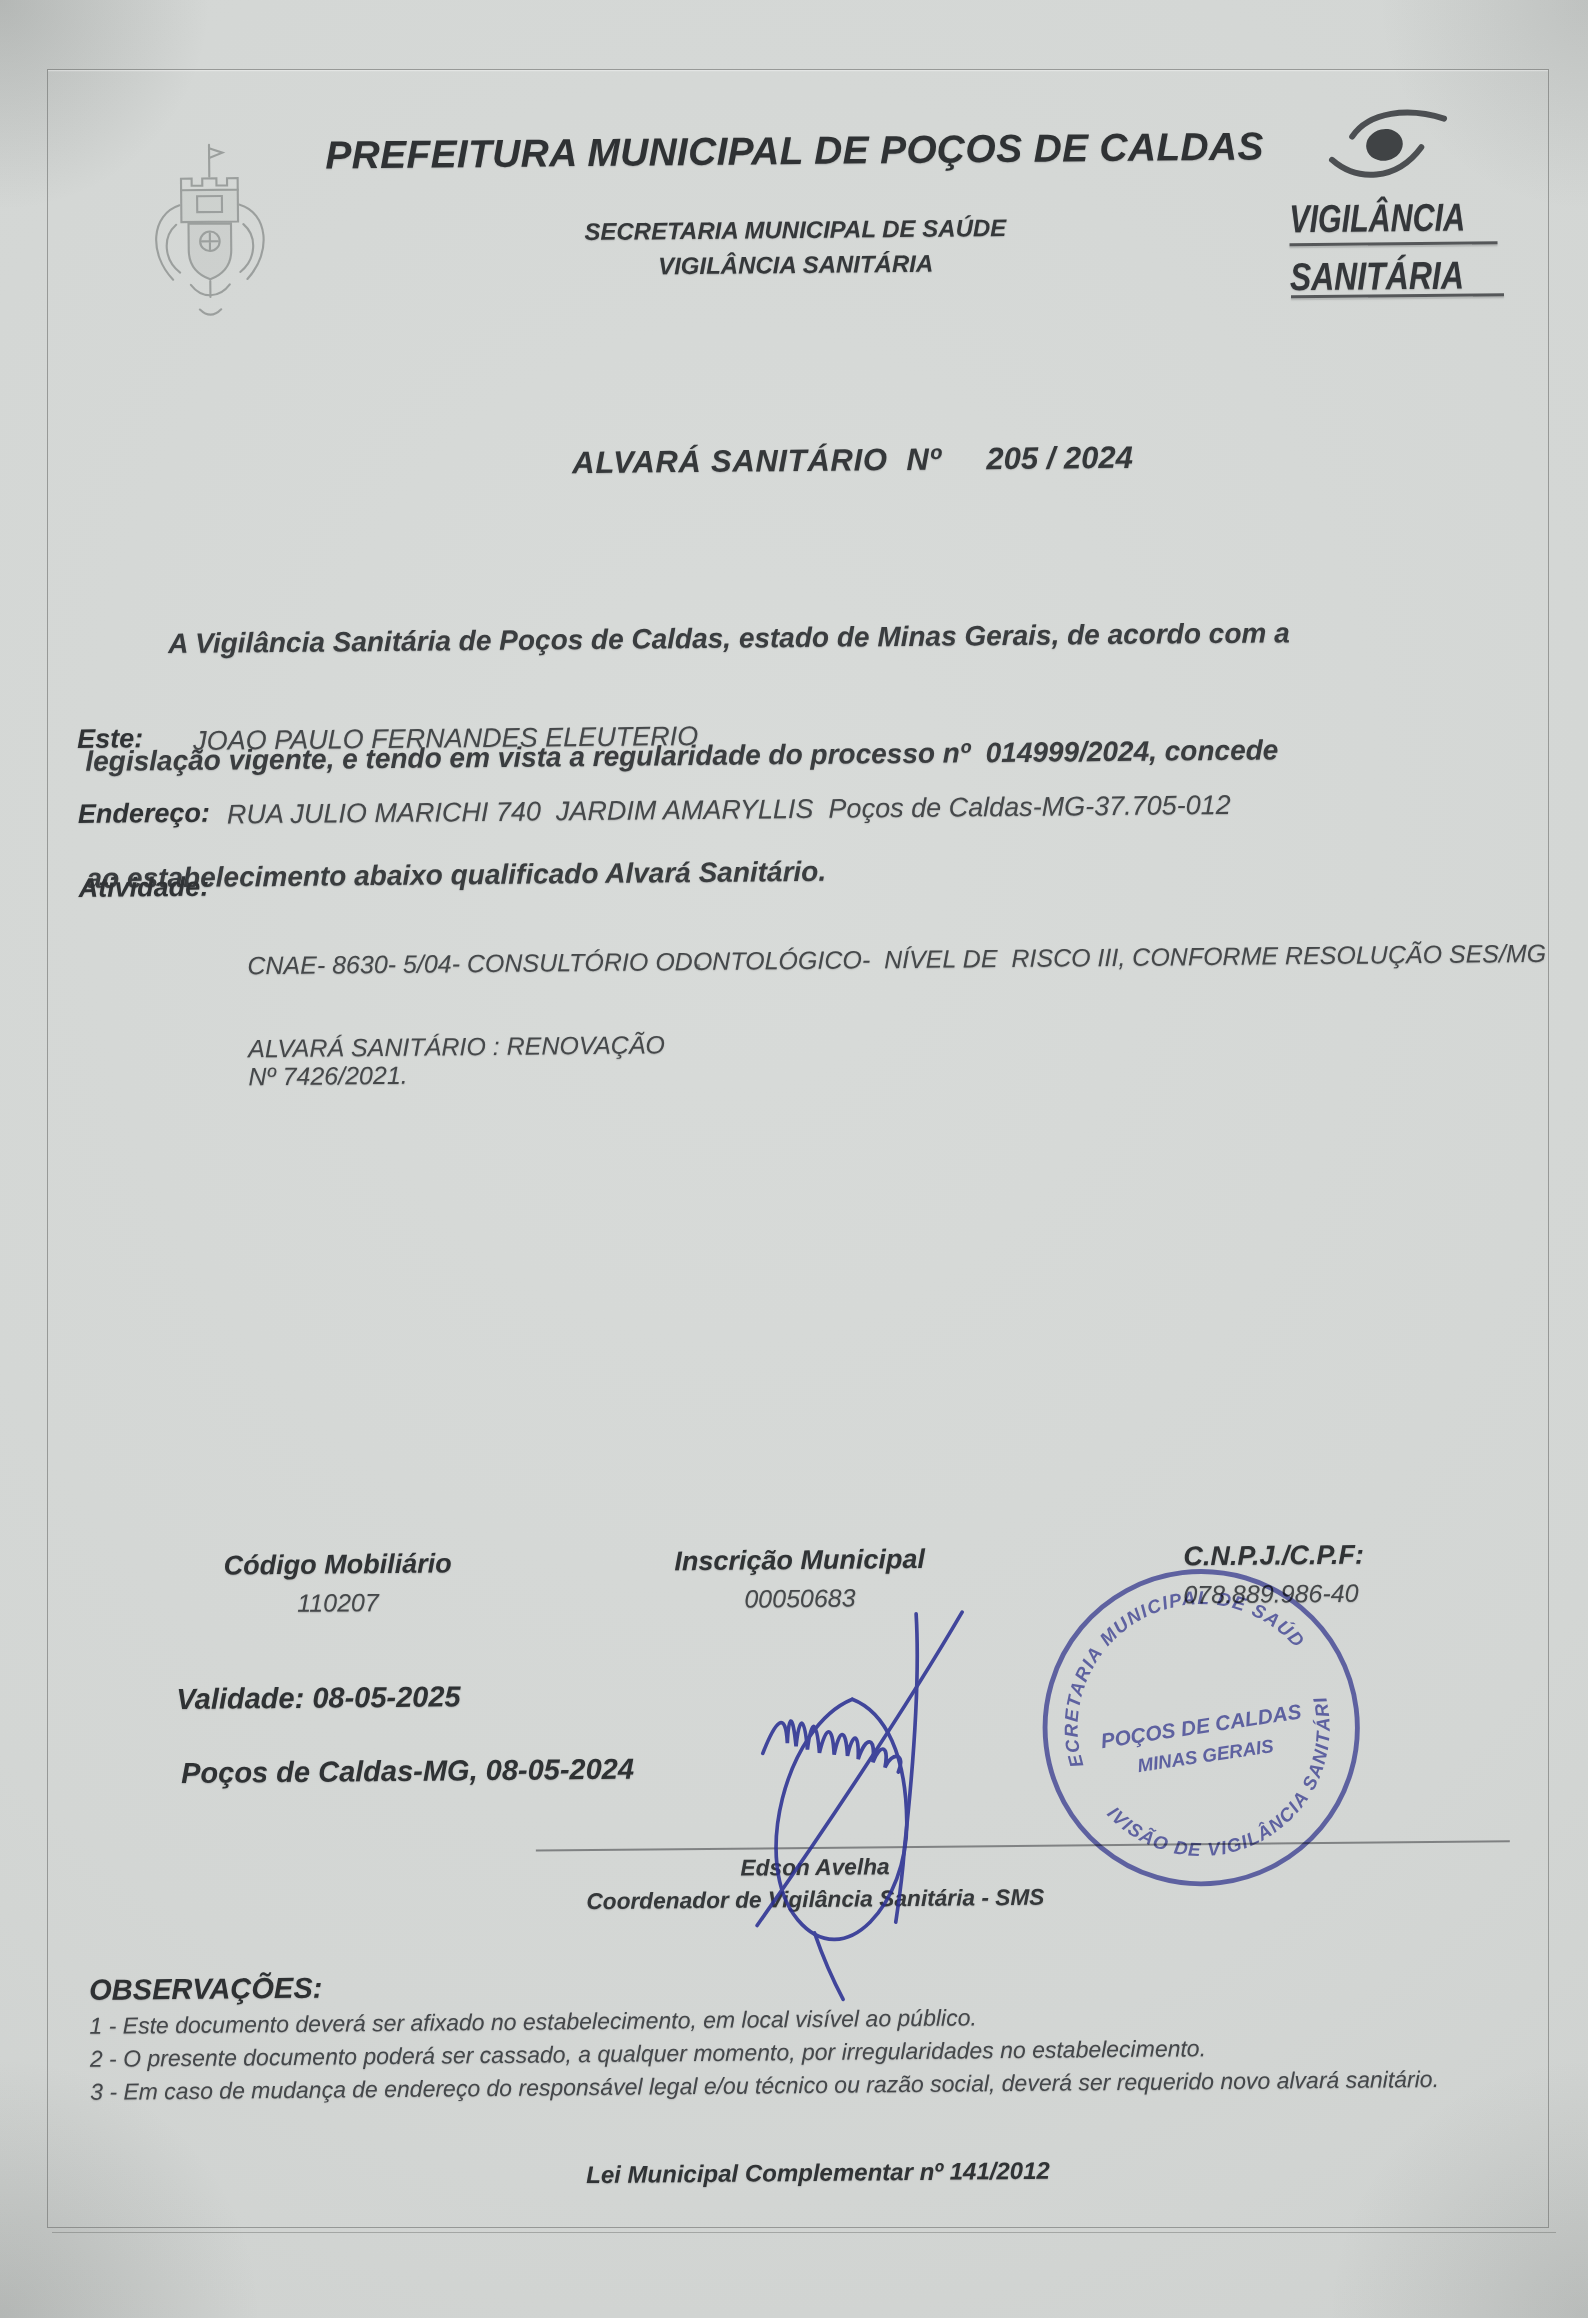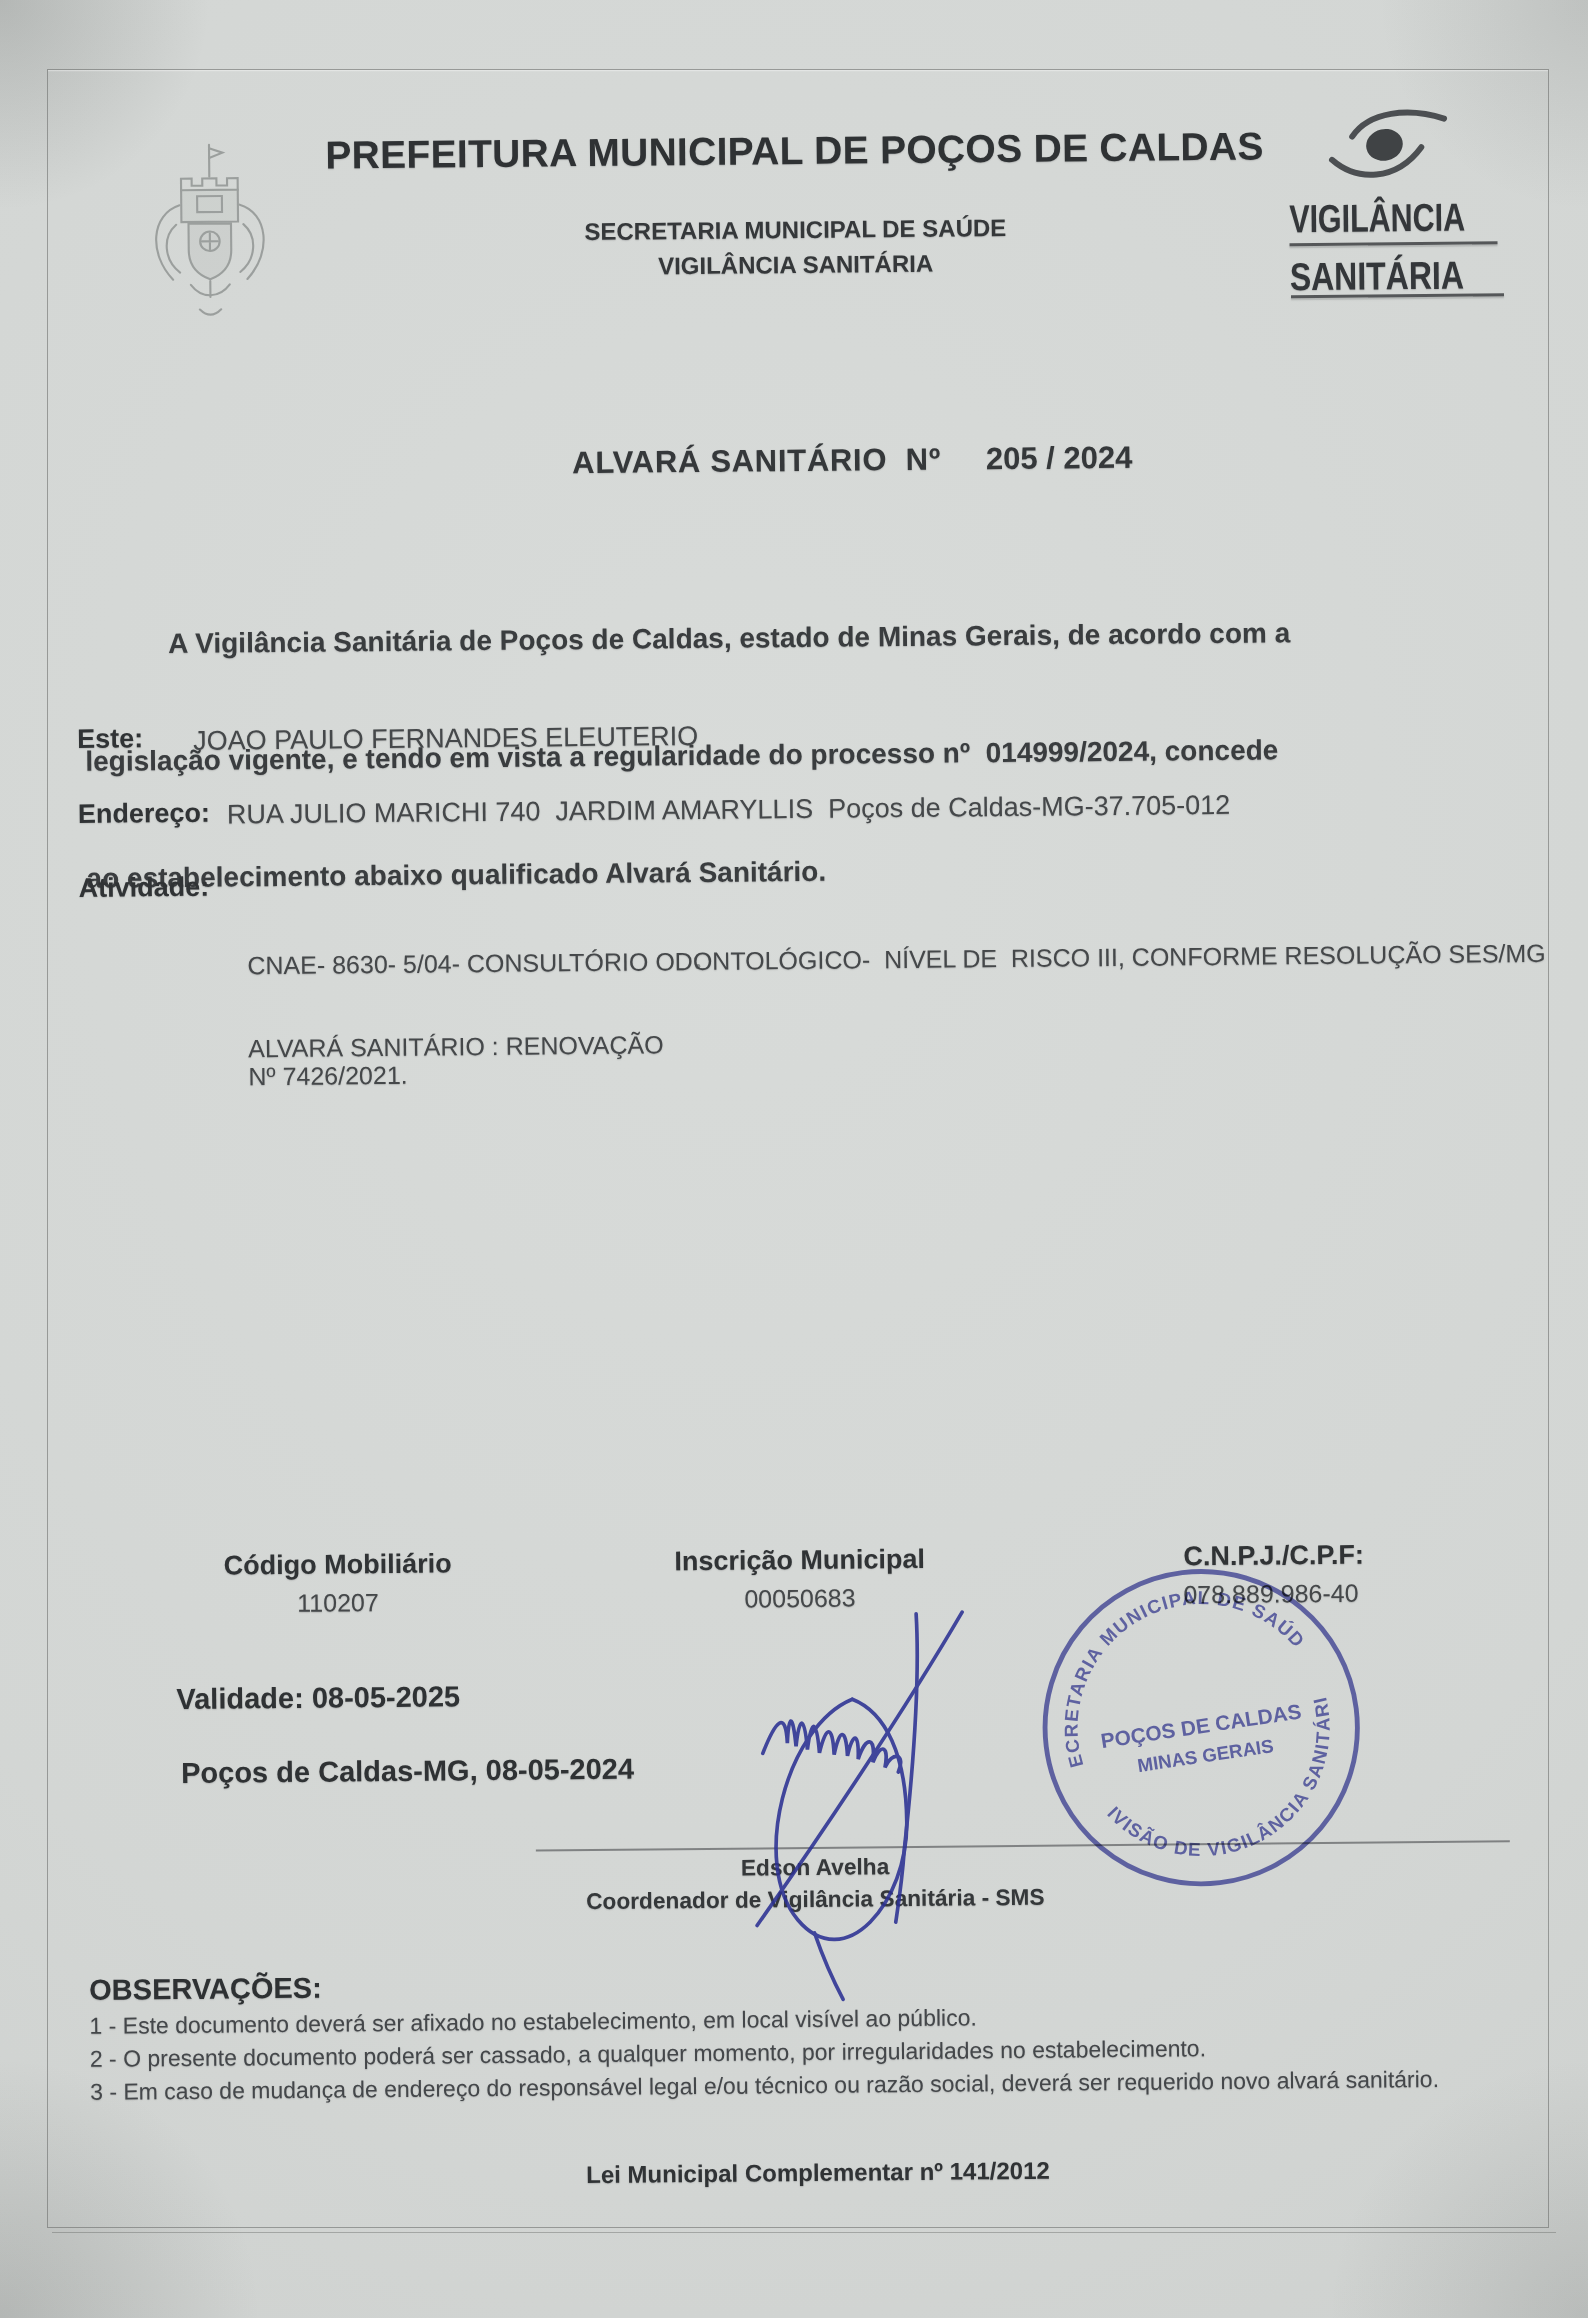--- a/index.html
+++ b/index.html
@@ -8,20 +8,21 @@
     width:1589px;height:2319px;
     overflow:hidden;
     font-family:"Liberation Sans", sans-serif;
     background:
       radial-gradient(circle 280px at 0% 0%, rgba(70,74,72,.22), transparent 75%),
       radial-gradient(circle 280px at 100% 0%, rgba(70,74,72,.14), transparent 75%),
       radial-gradient(circle 347px at 0% 100%, rgba(70,74,72,.20), transparent 75%),
       radial-gradient(circle 347px at 100% 100%, rgba(70,74,72,.16), transparent 75%),
       radial-gradient(ellipse 150% 120% at 46% 36%, #d8dbd9 0%, #d3d6d4 45%, #cdd0ce 70%, #c2c5c3 90%, #b6b9b7 100%);
     color:#35383a;
+    font-style:italic;
   }
   .frame{
     position:absolute;left:47px;top:69px;width:1500px;height:2157px;
     border:1.3px solid rgba(100,102,100,.55);
     box-shadow:inset 0 1.3px 0 rgba(255,255,255,.35);
   }
   .frame-bottom-2{
     position:absolute;left:52px;top:2232px;width:1504px;height:0;
     border-top:1.3px solid rgba(100,102,100,.42);
   }

